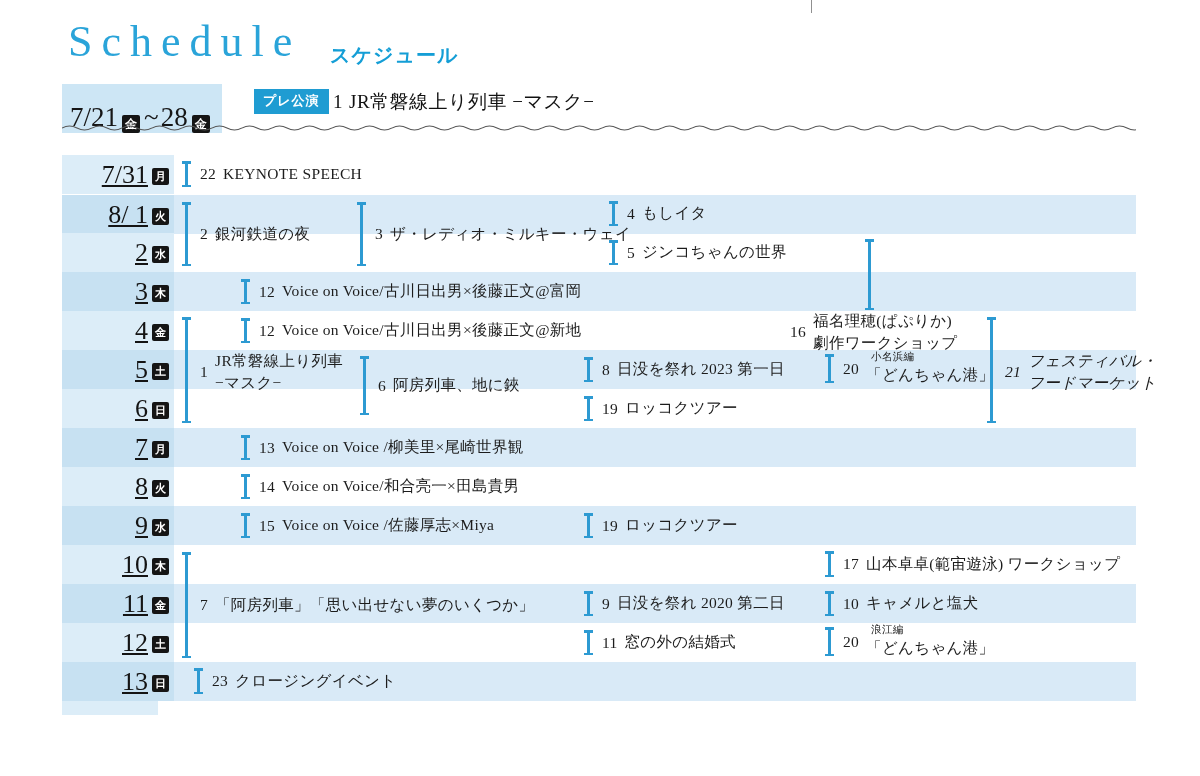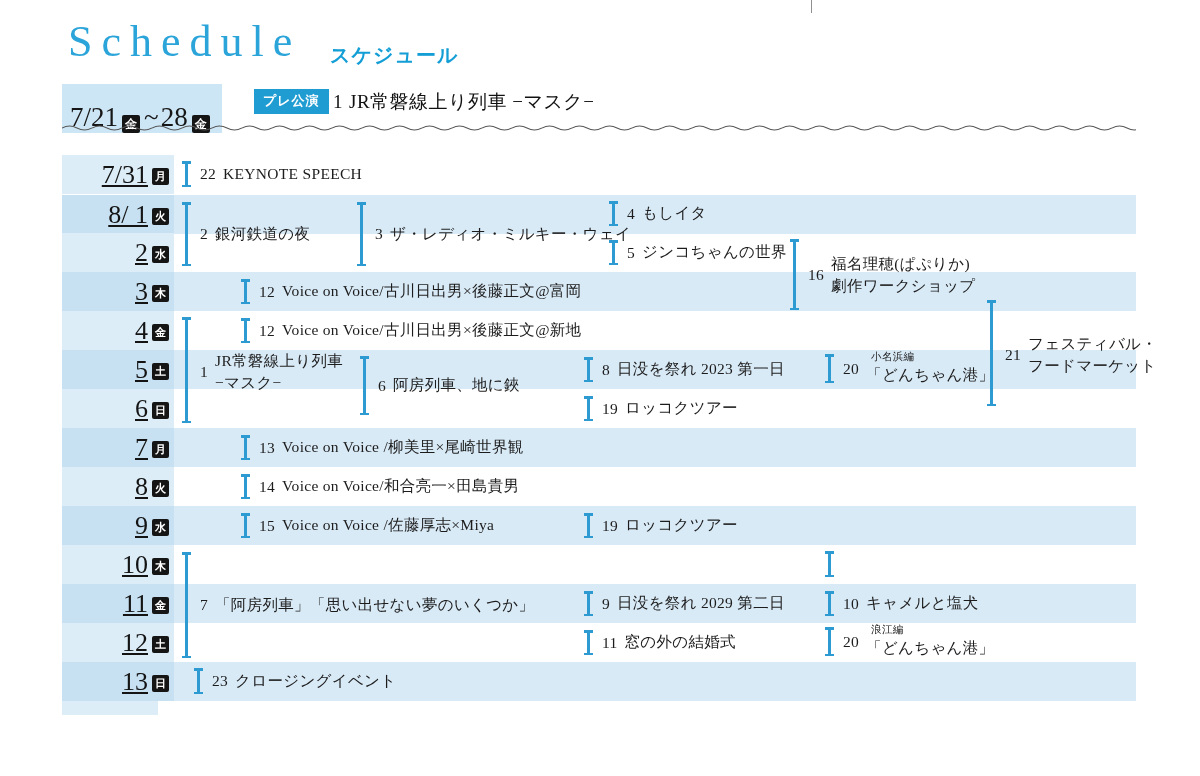--- a/index.html
+++ b/index.html
@@ -178,21 +178,21 @@
         <i class="cap"></i>
         <i class="stem"></i>
         <i class="cap"></i>
       </span>
     <span class="ev-label">
         <span class="num">5</span>
         <span>ジンコちゃんの世界</span>
       </span>
   </div>
 
-  <div class="ev" style="left:790px;top:239px;height:71px;">
+  <div class="ev" style="left:790px;top:239px;height:71px;flex-direction:column;">
     <span class="bar">
         <i class="cap"></i>
         <i class="stem"></i>
         <i class="cap"></i>
       </span>
     <span class="ev-label">
         <span class="num">16</span>
       <span class="lines">
           <span>福名理穂(ぱぷりか)</span>
           <span>劇作ワークショップ</span>
@@ -271,21 +271,21 @@
       </span>
     <span class="ev-label">
         <span class="num">20</span>
       <span class="lines">
           <span class="small">小名浜編</span>
           <span>「どんちゃん港」</span>
         </span>
     </span>
   </div>
 
-  <div class="ev" style="left:987px;top:300px;height:106px;">
+  <div class="ev" style="left:987px;top:317px;height:106px;font-style:italic;">
     <span class="bar">
         <i class="cap"></i>
         <i class="stem"></i>
         <i class="cap"></i>
       </span>
     <span class="ev-label" style="align-self:flex-start;margin-top:33px;">
         <span class="num">21</span>
       <span class="lines">
           <span>フェスティバル・</span>
           <span>フードマーケット</span>
@@ -364,31 +364,35 @@
         <span>「阿房列車」「思い出せない夢のいくつか」</span>
       </span>
   </div>
 
   <div class="ev" style="left:825px;top:551px;height:26px;">
     <span class="bar">
         <i class="cap"></i>
         <i class="stem"></i>
         <i class="cap"></i>
       </span>
+    <span class="ev-label">
+        <span class="num">17</span>
+        <span>山本卓卓(範宙遊泳) ワークショップ</span>
+      </span>
   </div>
 
   <div class="ev" style="left:584px;top:591px;height:25px;">
     <span class="bar">
         <i class="cap"></i>
         <i class="stem"></i>
         <i class="cap"></i>
       </span>
     <span class="ev-label">
         <span class="num">9</span>
-        <span>日没を祭れ 2029 第二日</span>
+        <span>日没を祭れ 2020 第二日</span>
       </span>
   </div>
 
   <div class="ev" style="left:825px;top:591px;height:25px;">
     <span class="bar">
         <i class="cap"></i>
         <i class="stem"></i>
         <i class="cap"></i>
       </span>
     <span class="ev-label">

